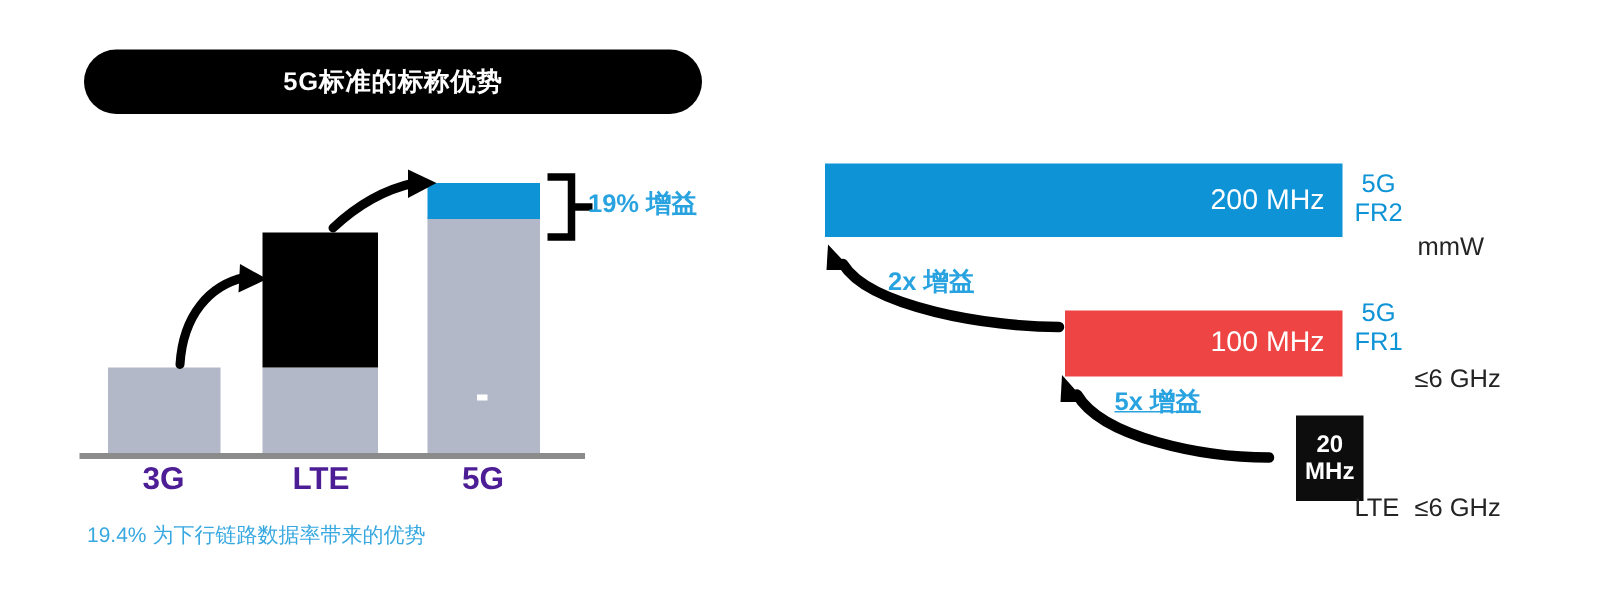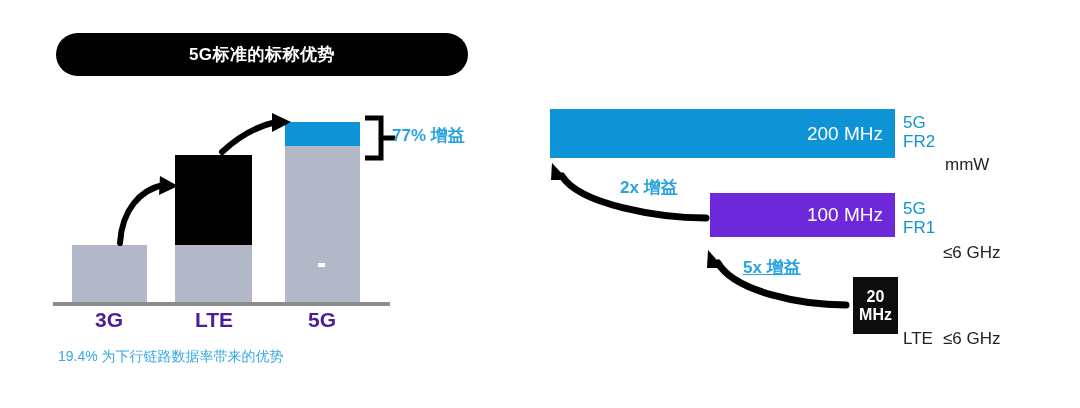--- a/index.html
+++ b/index.html
@@ -110,45 +110,45 @@
     font-size: 17px;
     font-weight: 700;
     color: #29a3e0;
     white-space: nowrap;
   }
 
   
   #right-chart {
     position: absolute;
     left: 0; top: 0;
-    width: 540px; height: 408px;
+    width: 540px; height: 408px; text-align: center;
   }
   .bw-bar {
     position: absolute;
     display: flex;
     align-items: center;
     justify-content: flex-end;
     box-sizing: border-box;
     color: #ffffff;
     font-size: 19px;
     font-weight: 500;
     padding-right: 12px;
   }
   #bw-200 {
     left: 10px;  top: 109px;
     width: 345px; height: 49px;
     background: #0d93d6;
   }
   #bw-100 {
-    left: 170px; top: 193px;
+    left: 170px; top: 207px;
     width: 185px; height: 44px;
-    background: #6d28d9;
+    background: #ef4444;
   }
   #bw-20 {
-    left: 313px; top: 277px;
+    left: 324px; top: 277px;
     width: 45px;  height: 57px;
     background: #0d0d0d;
     flex-direction: column;
     align-items: center;
     justify-content: center;
     padding-right: 0;
     font-size: 16px;
     font-weight: 700;
     line-height: 1.08;
   }
@@ -176,21 +176,21 @@
   #band-lte-name { left: 363px; top: 296px; font-weight: 400; }
   #band-lte { left: 403px; top: 296px; }
 
   .gain-label {
     position: absolute;
     font-size: 17px;
     font-weight: 700;
     color: #29a3e0;
     white-space: nowrap;
   }
-  #gain-2x { left: 52px;  top: 176px; margin-left: 28px; }
+  #gain-2x { left: 52px;  top: 176px; }
   #gain-5x { left: 203px; top: 256px; text-decoration: underline; }
 </style>
 </head>
 <body>
 
 <div class="panel" id="panel-left">
 
   <div class="title-pill" id="title-left">5G标准的标称优势</div>
 
   <div id="left-chart">
@@ -221,21 +221,21 @@
         <path d="M222,152 C240,135 258,126 276,122" stroke="#000" stroke-width="6" fill="none" stroke-linecap="round"></path>
         <polygon points="272,113 291,122 272,132" fill="#000"></polygon>
       </g>
 
       <g fill="none" stroke="#000" stroke-width="5">
         <path d="M365,118 L381,118 L381,158 L365,158"></path>
         <path d="M381,138 L395,138"></path>
       </g>
     </svg>
 
-    <div id="gain-19-label">77% 增益</div>
+    <div id="gain-19-label">19% 增益</div>
   </div>
 
   <div class="caption" id="caption-left">19.4% 为下行链路数据率带来的优势</div>
 </div>
 
 <div class="panel" id="panel-right">
 
 
   <div id="right-chart">
 

